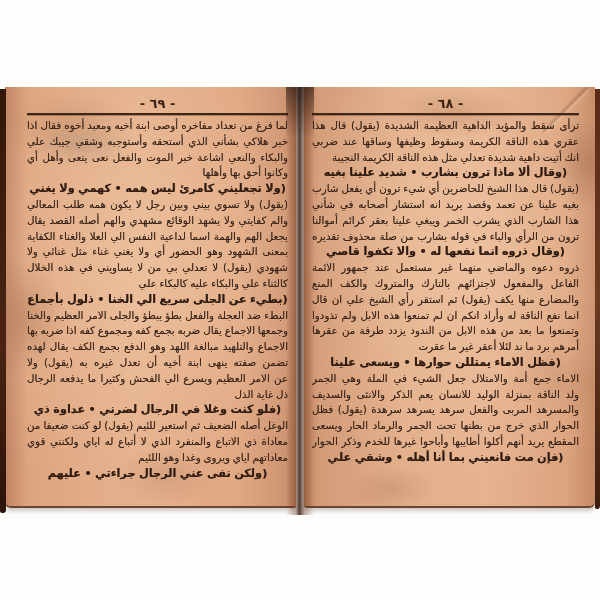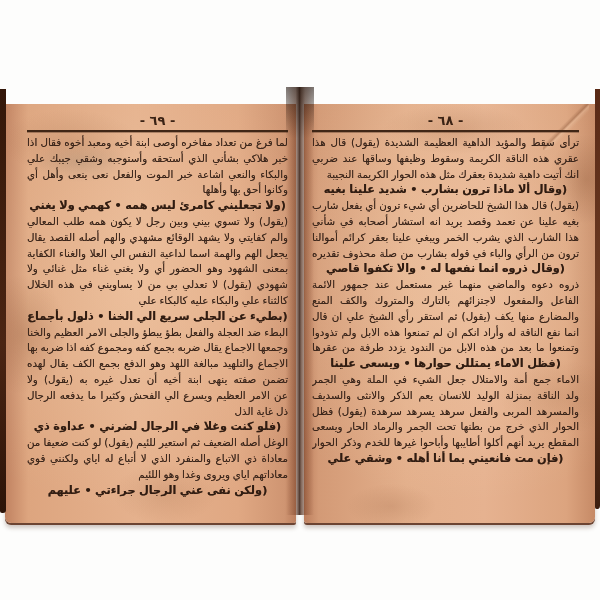--- a/index.html
+++ b/index.html
@@ -18,21 +18,21 @@
     position:absolute;left:0;top:4px;bottom:2px;width:6px;
     background:linear-gradient(180deg,#331709,#4a2413 60%,#2b1308);
     border-radius:0 0 3px 2px;
   }
   .cover-right{
     position:absolute;right:0;top:4px;bottom:6px;width:5px;
     background:linear-gradient(180deg,#5a2a16,#6b3a22 50%,#3c1d0e);
     border-radius:0 0 4px 2px;
   }
   .page{
-    position:absolute;top:19px;height:419px;width:291px;
+    position:absolute;top:2px;height:419px;width:291px;
     box-shadow:0 2px 0 rgba(90,45,25,.85),0 5px 4px rgba(70,40,25,.25);
   }
   .page-left{
     left:5px;
     border-radius:0 0 2px 6px;
     background:
       radial-gradient(70px 28px at 26% 14%, rgba(120,118,105,.20), transparent 70%),
       radial-gradient(95px 45px at 22% 9%, rgba(150,95,60,.20), transparent 72%),
       radial-gradient(60px 80px at 6% 55%, rgba(130,75,45,.25), transparent 75%),
       radial-gradient(70px 40px at 55% 93%, rgba(145,90,55,.16), transparent 75%),
@@ -122,32 +122,33 @@
 
   <div class="page page-right">
     <div class="col">
       <div class="page-header">
         <span class="page-num" dir="ltr">- ٦٨ -</span>
       </div>
       <div class="header-rule"></div>
       <div class="text-block" dir="rtl" lang="ar">
           <div class="line prose">ترأى سقط والمؤيد الداهية العظيمة الشديدة (يقول) قال هذا الشيخ في حال</div>
           <div class="line prose">عقري هذه الناقة الكريمة وسقوط وظيفها وساقها عند ضربي اياها بالسيف ألم تر</div>
-          <div class="line prose_short">انك أتيت داهية شديدة بعقرك مثل هذه الحوار الكريمة النجيبة</div>
+          <div class="line prose_short">انك أتيت داهية شديدة تعدلي مثل هذه الناقة الكريمة النجيبة</div>
           <div class="line verse">(وقال ألا ماذا ترون بشارب • شديد علينا بغيه متعمد)</div>
           <div class="line prose">(يقول) قال هذا الشيخ للحاضرين أي شيء ترون أي يفعل شارب خمر شديد</div>
           <div class="line prose">بغيه علينا عن تعمد وقصد يريد انه استشار أصحابه في شأني وقال ماذا ترون في دفع</div>
           <div class="line prose">هذا الشارب الذي يشرب الخمر ويبغي علينا بعقر كرائم أموالنا ونحرها متعمدا قاصدا</div>
           <div class="line prose">ترون من الرأي والباء في قوله بشارب من صلة محذوف تقديره ان فعل ونحوه</div>
           <div class="line verse">(وقال ذروه انما نفعها له • والا تكفوا قاصي البرك يزدد)</div>
           <div class="line prose">ذروه دعوه والماضي منهما غير مستعمل عند جمهور الائمة اجتزاء بترك منهما وكذلك</div>
           <div class="line prose">الفاعل والمفعول لاجتزائهم بالتارك والمتروك والكف المنع والامتناع كف نفسه كف</div>
           <div class="line prose">والمضارع منها يكف (يقول) ثم استقر رأي الشيخ علي ان قال دعوا طرفة</div>
           <div class="line prose">انما نفع الناقة له وأراد انكم ان لم تمنعوا هذه الابل ولم تذودوا القاصي والا تردوا</div>
           <div class="line prose">وتمنعوا ما بعد من هذه الابل من الندود يزدد طرفة من عقرها ونحرها أراد انه</div>
+          <div class="line prose_short">أمرهم برد ما ند لئلا أعقر غير ما عقرت</div>
           <div class="line verse">(فظل الاماء يمتللن حوارها • ويسعى علينا بالسديف المسرهد)</div>
           <div class="line prose">الاماء جمع أمة والامتلال جعل الشيء في الملة وهي الجمر والرماد الحار والحوار</div>
           <div class="line prose">ولد الناقة بمنزلة الوليد للانسان يعم الذكر والانثى والسديف السنام وقيل قطع السنام</div>
           <div class="line prose">والمسرهد المربى والفعل سرهد يسرهد سرهدة (يقول) فظل الاماء يشوين</div>
           <div class="line prose">الحوار الذي خرج من بطنها تحت الجمر والرماد الحار ويسعى الخدم علينا بقطع سنامها</div>
           <div class="line prose">المقطع يريد أنهم أكلوا أطايبها وأباحوا غيرها للخدم وذكر الحوار ليدل علي انها</div>
           <div class="line verse">(فإن مت فانعيني بما أنا أهله • وشقي علي الجيب يا ابنة معبد)</div>
         </div>
     </div>
   </div>

